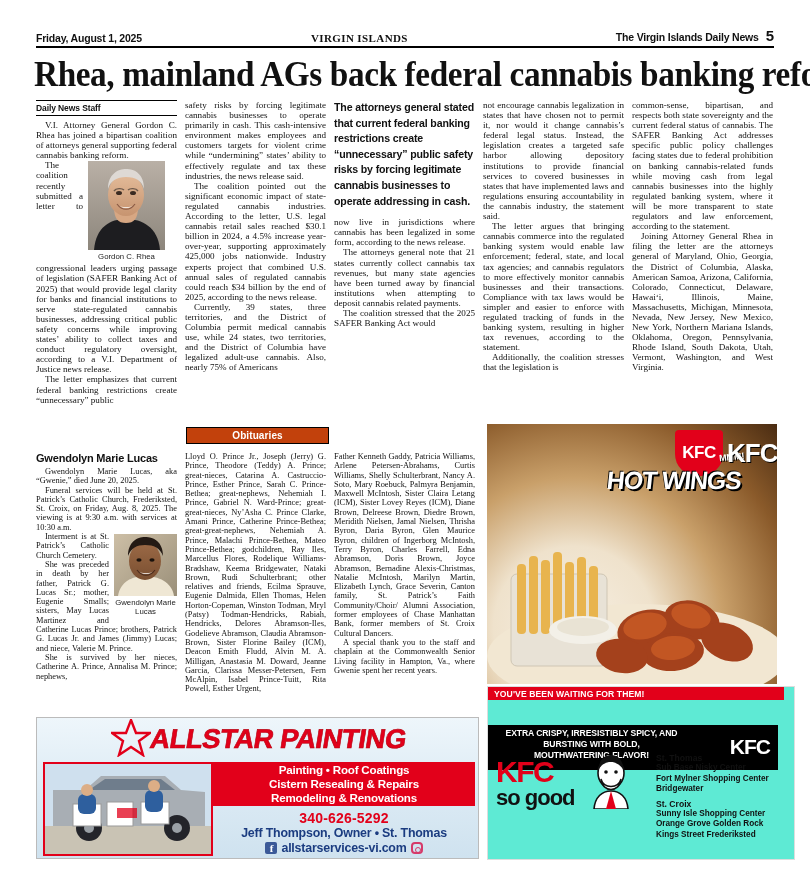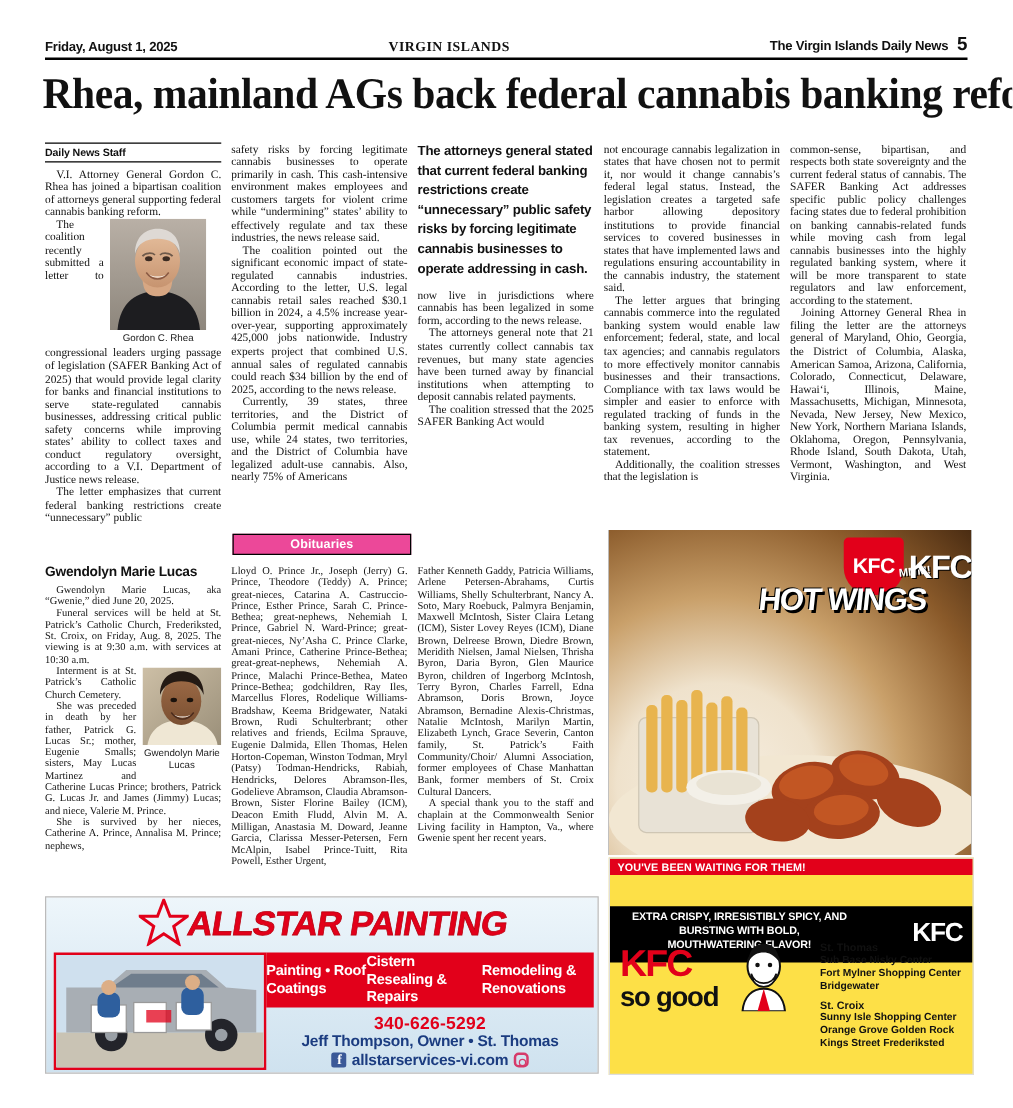--- a/index.html
+++ b/index.html
@@ -27,21 +27,21 @@
   
   .headline{
     position:absolute;left:34px;top:56px;width:744px;
     font-family:"Liberation Serif",serif;font-weight:bold;
     font-size:35px;line-height:38px;letter-spacing:-.4px;
     transform:scaleX(.95);transform-origin:left top;
     white-space:nowrap;
   }
 
   
-  .article{position:absolute;left:36px;top:114px;width:740px;height:300px;text-decoration:underline;}
+  .article{position:absolute;left:36px;top:100px;width:740px;height:300px;text-decoration:underline;}
   .col{position:absolute;top:0;width:141px;}
   .c0{left:0;}   .c1{left:149px;} .c2{left:298px;}
   .c3{left:447px;} .c4{left:596px;}
 
   .byline{
     font-family:"Liberation Sans",sans-serif;font-size:8.5px;font-weight:bold;
     border-top:1px solid #000;border-bottom:1px solid #000;
     padding:2px 0 2px 0;margin-bottom:4px;letter-spacing:-.1px;
   }
   p.body{
@@ -63,21 +63,21 @@
   
   .pullquote{
     font-family:"Liberation Sans",sans-serif;
     font-size:10.6px;line-height:15.6px;font-weight:bold;
     letter-spacing:-.15px;margin:0 0 8px 0;
   }
 
   
   .obit-bar{
     position:absolute;left:186px;top:427px;width:141px;height:15px;
-    background:#ec4899;border:1px solid #000;
+    background:#c2410c;border:1px solid #000;
     display:flex;align-items:center;justify-content:center;
   }
   .obit-bar span{
     color:#fff;font-family:"Liberation Sans",sans-serif;
     font-size:10px;font-weight:bold;letter-spacing:.1px;
   }
 
   
   .obits{position:absolute;left:36px;top:452px;width:440px;height:262px;}
   .ocol{position:absolute;top:0;width:141px;}
@@ -119,21 +119,21 @@
     -webkit-text-stroke:.6px #b8000f;
     line-height:30px;
   }
   .as-photo{
     position:absolute;left:6px;top:44px;width:166px;height:90px;
     border:2px solid #e2001a;overflow:hidden;
   }
   .as-redbar{
     position:absolute;left:176px;top:44px;width:262px;height:44px;
     background:#e2001a;color:#fff;
-    display:flex;align-items:center;justify-content:center;
+    display:flex;flex-direction:column;align-items:center;justify-content:center;
   }
   .as-redbar div{
     font-family:"Liberation Sans",sans-serif;font-weight:bold;
     font-size:11.6px;line-height:14px;letter-spacing:-.2px;
   }
   .as-phone{
     position:absolute;left:176px;top:92px;width:262px;text-align:center;
     font-family:"Liberation Sans",sans-serif;font-weight:bold;
     font-size:14px;color:#e2001a;letter-spacing:.2px;
   }
@@ -185,21 +185,21 @@
     transform:skewX(-6deg);
   }
   .mmm{
     position:absolute;left:232px;top:28px;
     font-family:"Liberation Sans",sans-serif;font-weight:bold;
     font-size:9px;color:#fff;transform:rotate(-6deg);text-shadow:1px 1px 0 #000;
   }
 
   .ad-kfc-bot{
     position:absolute;left:487px;top:686px;width:290px;height:172px;
-    background:#fde047;border:1px solid #ddd;overflow:hidden;
+    background:#5eead4;border:1px solid #ddd;overflow:hidden;padding-left:16px;
   }
   .kfc-redstrip{
     position:absolute;left:0;top:0;width:290px;height:13px;background:#e2001a;
     display:flex;align-items:center;padding-left:6px;
   }
   .kfc-redstrip span{color:#fff;font-family:"Liberation Sans",sans-serif;
     font-weight:bold;font-size:8.6px;letter-spacing:.1px;}
   .kfc-blackband{
     position:absolute;left:0;top:13px;width:290px;height:45px;background:#000;margin-top:25px;
   }

